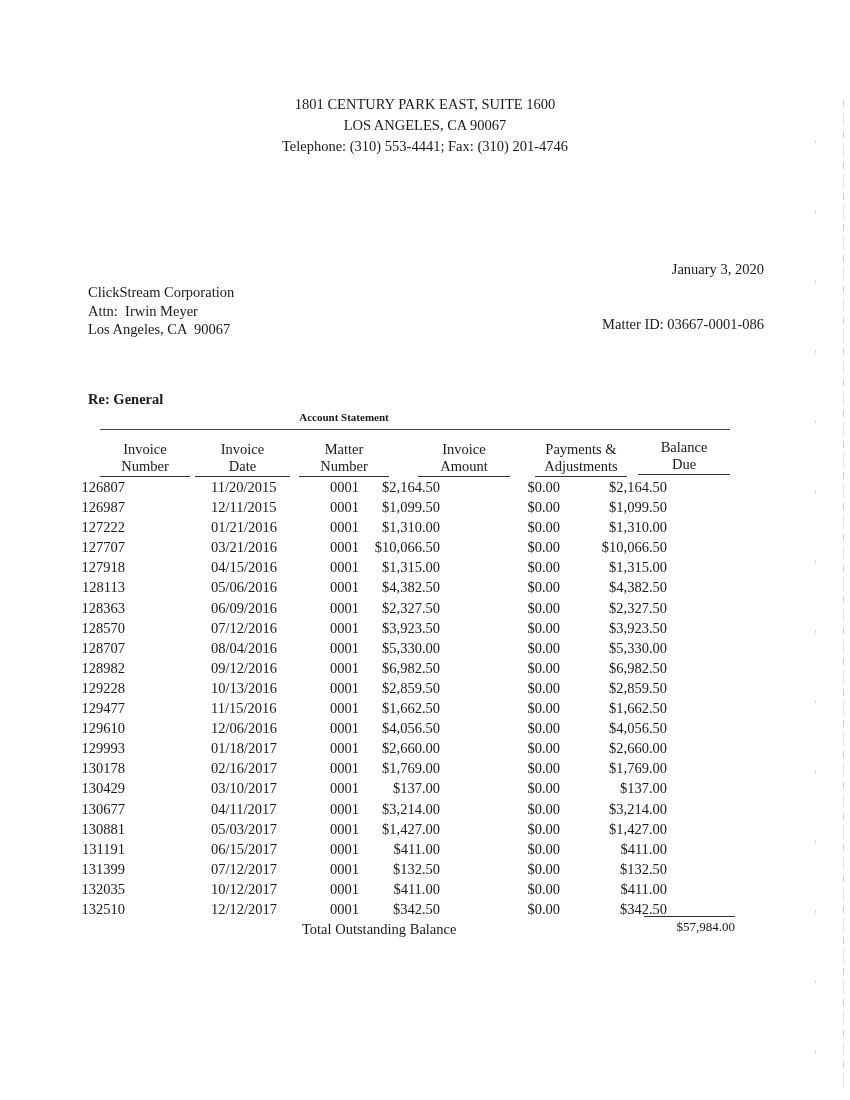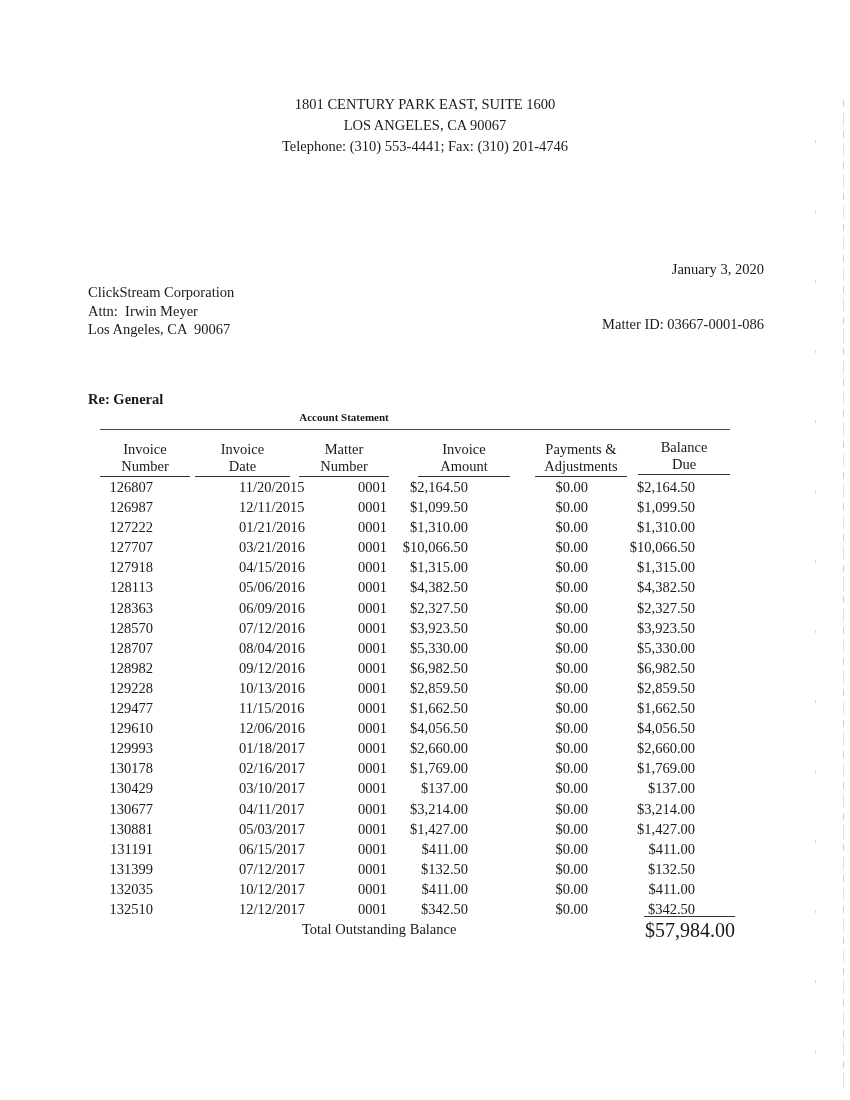--- a/index.html
+++ b/index.html
@@ -62,42 +62,42 @@
     .col-head {
       position: absolute; top: 441px;
       text-align: center; font-size: 14.5px; line-height: 17px;
     }
     .col-head .rule {
       height: 0; border-top: 1px solid #333; margin-top: 1px;
     }
     .col-head .txt { white-space: nowrap; }
 
     
-    .rows { position: absolute; left: 0; top: 479px; width: 782px; padding-left: 28px; }
+    .rows { position: absolute; left: 0; top: 479px; width: 782px; }
     .row {
       position: relative; height: 20.1px;
       font-size: 14.5px;
     }
     .row span { position: absolute; top: 0; white-space: nowrap; }
     .c-num { right: 657px; text-align: right; }
     .c-date { left: 211px; }
     .c-matter { left: 330px; }
     .c-amount { right: 342px; text-align: right; }
     .c-pay { right: 222px; text-align: right; }
     .c-bal { right: 115px; text-align: right; }
 
     .total-rule {
       position: absolute; left: 644px; width: 91px; top: 916px;
       border-top: 1px solid #333; height: 0;
     }
     .total-label {
       position: absolute; left: 302px; top: 921px; font-size: 14.5px;
     }
     .total-value {
-      position: absolute; right: 115px; top: 919px; font-size: 20px;
+      position: absolute; right: 115px; top: 919px; font-size: 13px;
     }
 
     
     .scan-edge {
       position: absolute; left: 843px; top: 100px; width: 1px; height: 990px;
       background: repeating-linear-gradient(to bottom, #cfcfcf 0 7px, transparent 7px 12px, #e2e2e2 12px 26px, transparent 26px 31px);
     }
     .scan-edge2 {
       position: absolute; left: 815px; top: 110px; width: 1px; height: 970px;
       background: repeating-linear-gradient(to bottom, transparent 0 30px, #d8d8d8 30px 33px, transparent 33px 70px);

